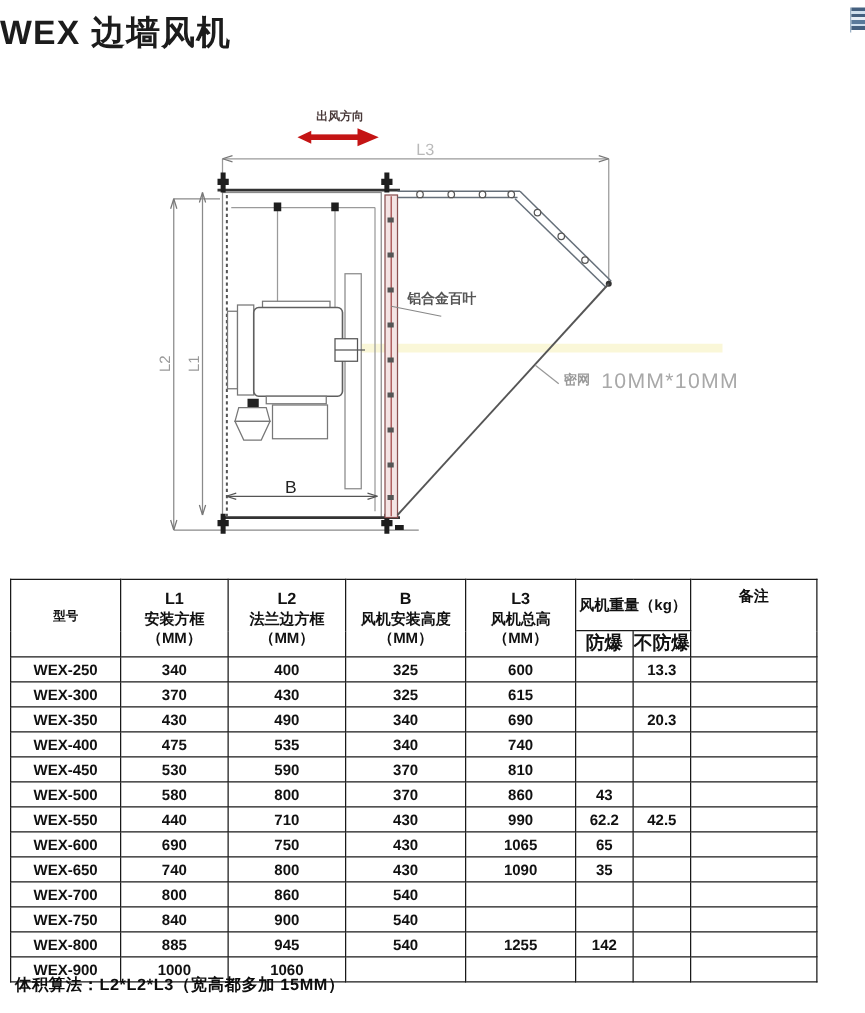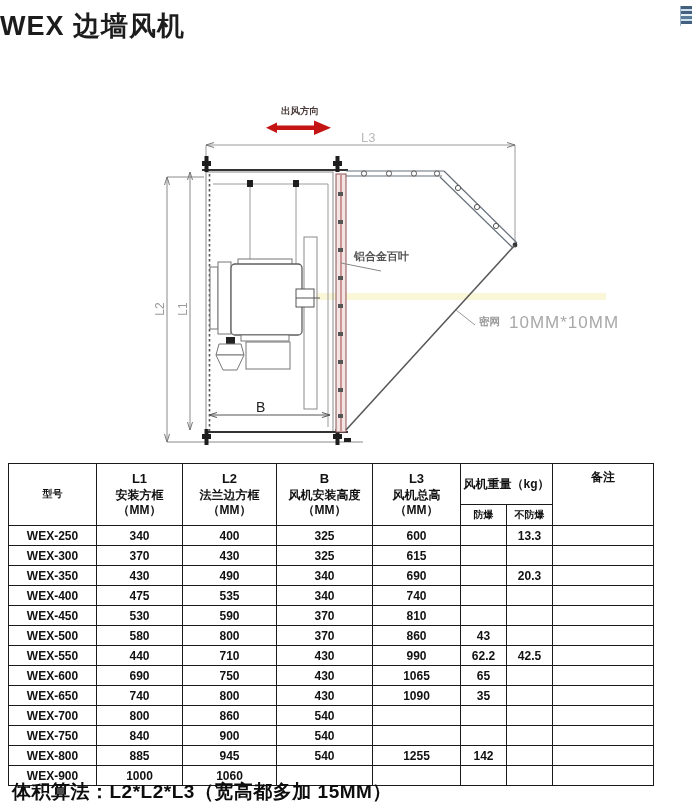--- a/index.html
+++ b/index.html
@@ -13,43 +13,43 @@
     position:absolute;top:8px;left:0;width:100%;
     text-align:left;font-size:27px;font-weight:bold;
     letter-spacing:1px;color:#1c1c1c;
   }
   .corner-icon{
     position:absolute;top:6px;right:0;width:11px;height:20px;
     background:linear-gradient(#44607f 0 3px,#cfe0ee 3px 5px,#44607f 5px 8px,
       #e6eef6 8px 10px,#5a7a9a 10px 13px,#cfe0ee 13px 15px,#44607f 15px 18px,#fff 18px);
     border-left:1px solid #9ab0c4;
   }
-  .drawing-wrap{position:absolute;top:97px;left:0;width:640px;height:375px;margin-left:28px;}
+  .drawing-wrap{position:absolute;top:79px;left:0;width:640px;height:375px;}
   svg text{font-family:"Liberation Sans","DejaVu Sans",sans-serif;}
 
   .spec-table{
     position:absolute;left:8px;top:463px;
     border-collapse:collapse;table-layout:fixed;width:646px;
     font-size:12px;font-weight:bold;color:#111;
   }
   .spec-table th,.spec-table td{
     border:1.6px solid #1a1a1a;text-align:center;vertical-align:middle;
     padding:0;overflow:hidden;white-space:nowrap;
   }
   .spec-table thead th{font-weight:bold;line-height:1.25;}
   .spec-table td{height:19px;font-size:12px;}
   th.model-h{font-size:10px;text-align:center;}
   .h-sym{font-size:13px;}
-  .h-sub{height:20px;font-size:10px;}
+  .h-sub{height:20px;font-size:15px;}
   .spec-table .c0{width:87px}.spec-table .c1{width:85px}.spec-table .c2{width:93px}
   .spec-table .c3{width:95px}.spec-table .c4{width:87px}.spec-table .c5{width:41px}
   .spec-table .c6{width:57px}.spec-table .c7{width:100px}
   .footer-note{
     position:absolute;left:12px;top:779px;
-    font-size:19px;font-weight:bold;color:#0d0d0d;letter-spacing:.5px;
+    font-size:13px;font-weight:bold;color:#0d0d0d;letter-spacing:.5px;
   }
 </style>
 </head>
 <body>
 
 <div class="page-title">WEX 边墙风机</div>
 <div class="corner-icon"></div>
 
 <div class="drawing-wrap">
 <svg width="692" height="375" viewBox="0 0 692 375">

